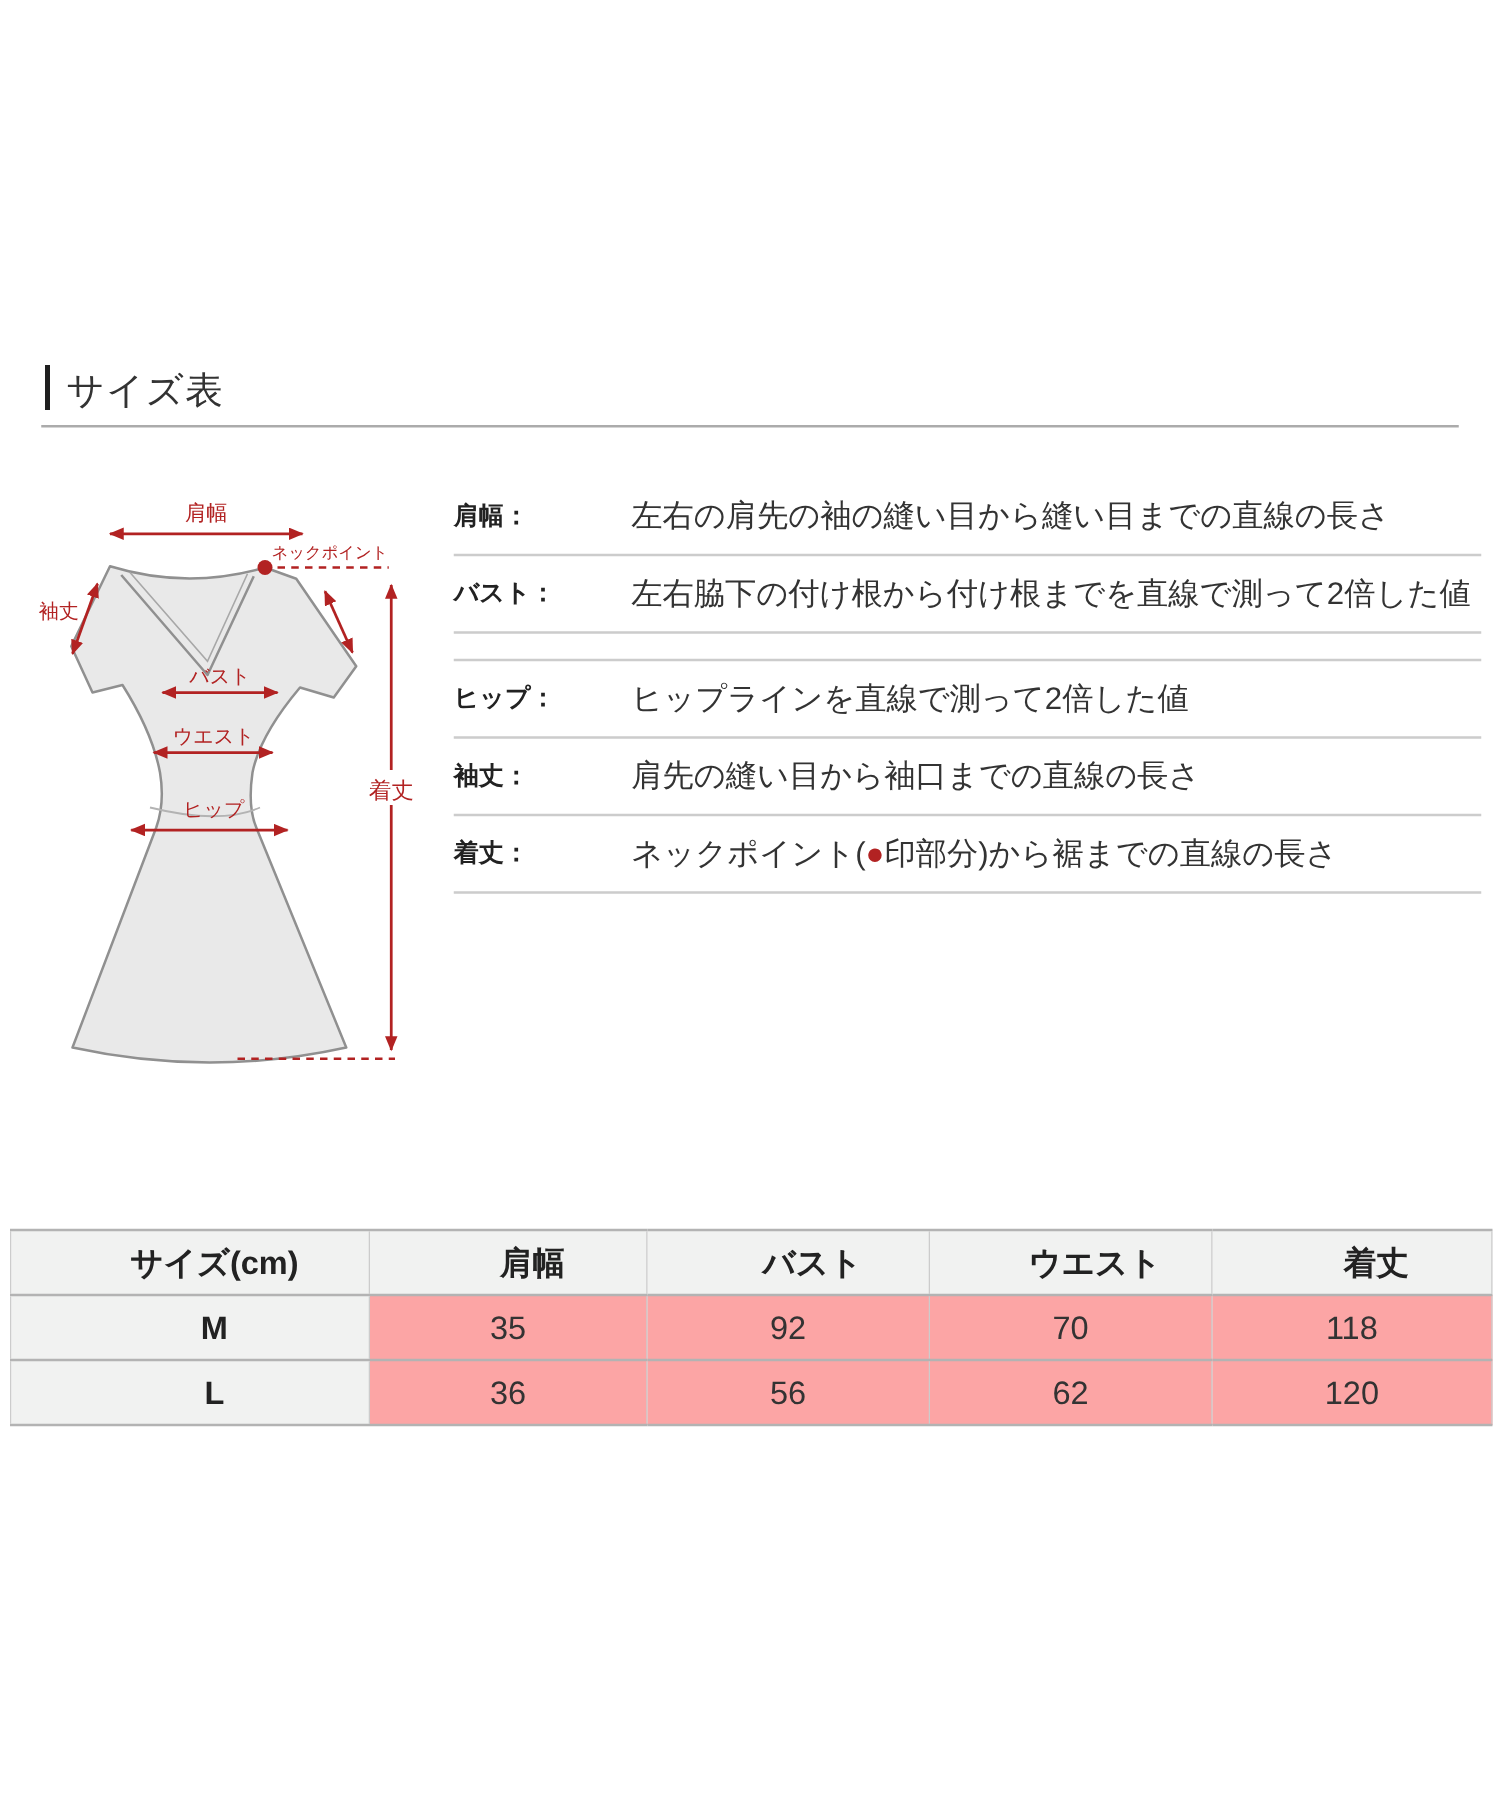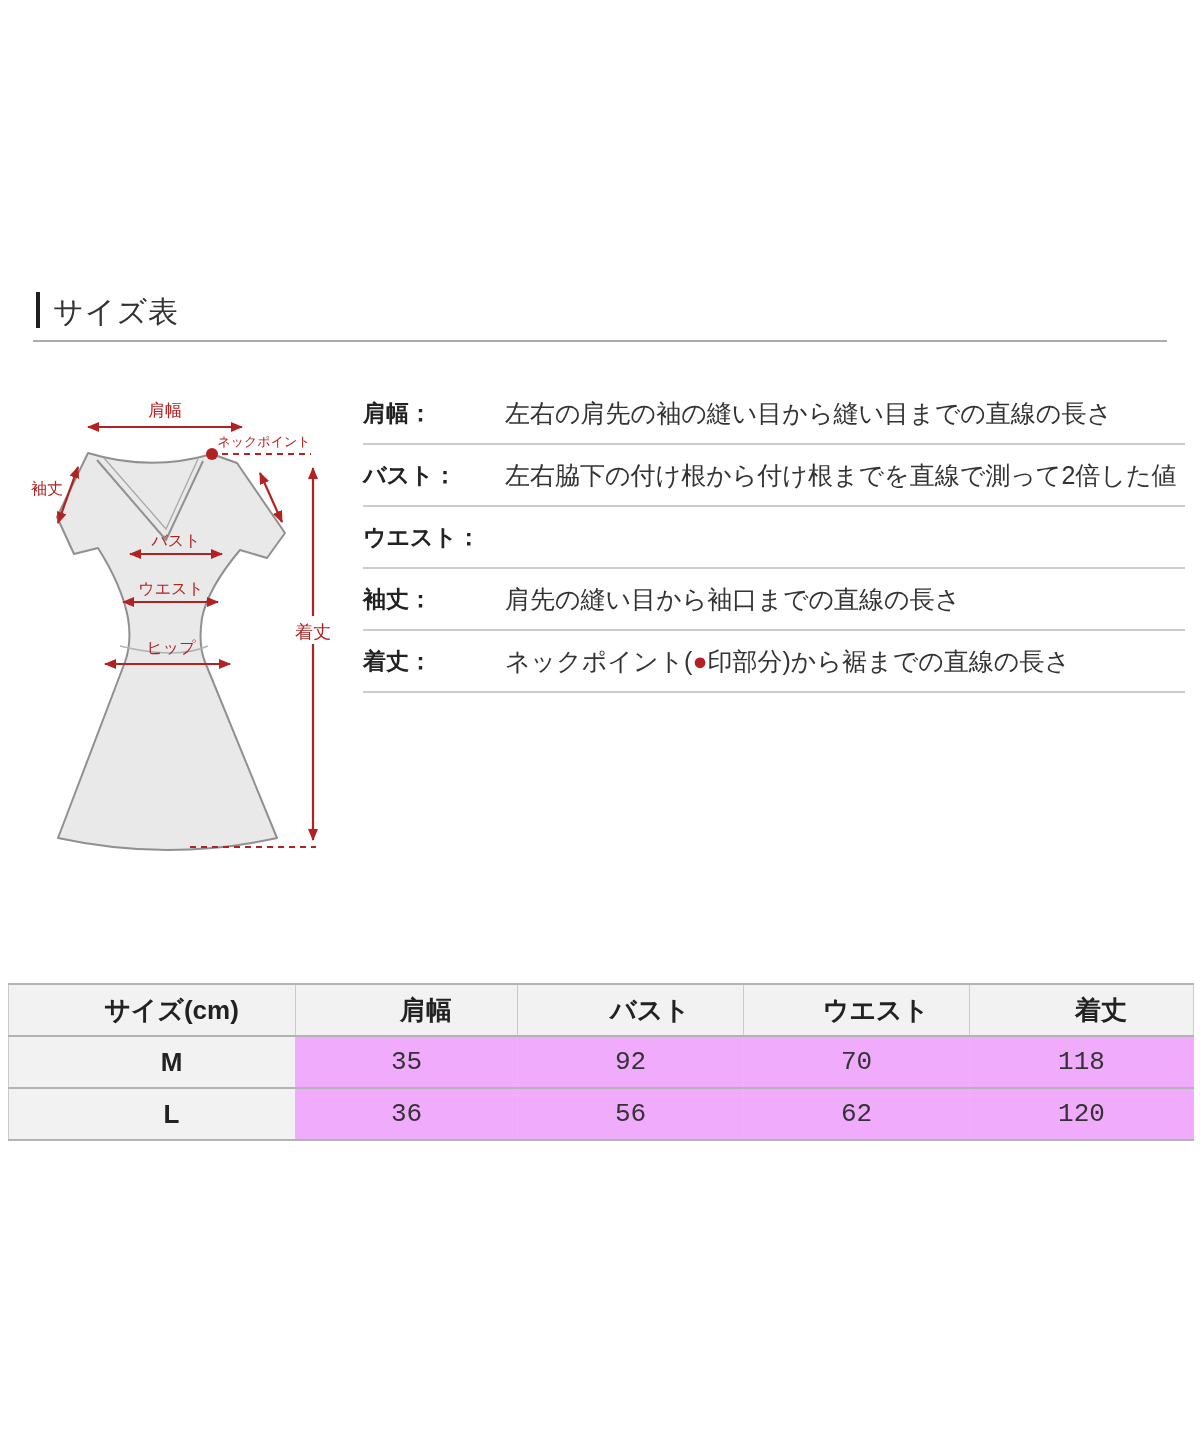--- a/index.html
+++ b/index.html
@@ -12,29 +12,29 @@
   .title-text{font-size:30px;color:#333;letter-spacing:1px;}
   .title-rule{position:absolute;left:33px;top:340px;width:1134px;height:2px;background:#ababab;}
 
   
   .diagram{position:absolute;left:30px;top:390px;width:310px;height:480px;}
   .diagram text{fill:#b22222;}
 
   
   .defs{position:absolute;left:363px;top:383px;width:822px;color:#333;}
   .def-row{display:flex;border-bottom:2px solid #ccc;padding:10px 0;font-size:25px;line-height:40px;}
-  .def-term{flex:0 0 142px;font-weight:bold;font-size:23px;color:#222;white-space:nowrap;}
+  .def-term{flex:0 0 142px;font-weight:bold;font-size:20px;color:#222;white-space:nowrap;}
   .def-text{flex:1;}
   .red-dot{color:#b22222;}
 
   
   .size-table{position:absolute;left:8px;top:983px;width:1185px;border-collapse:collapse;table-layout:fixed;font-size:26px;color:#333;}
   .size-table th,.size-table td{border:1px solid #ccc;border-top:2px solid #b3b3b3;border-bottom:2px solid #b3b3b3;text-align:center;vertical-align:middle;height:50px;padding:0;}
   .size-table th{background:#f1f2f1;color:#222;font-weight:bold;padding-left:39px;}
-  .size-table td{background:#f0abfc;font-weight:normal;font-family:Liberation Mono, monospace;}
+  .size-table td{background:#fca5a5;font-weight:normal;}
 </style>
 </head>
 <body>
 
 <div class="page">
 
   <div class="title-wrap">
     <div class="title-bar"></div>
     <div class="title-text">サイズ表</div>
   </div>
@@ -87,23 +87,26 @@
       <div class="def-term">肩幅：</div>
       <div class="def-text">左右の肩先の袖の縫い目から縫い目までの直線の長さ</div>
     </div>
 
     <div class="def-row">
       <div class="def-term">バスト：</div>
       <div class="def-text">左右脇下の付け根から付け根までを直線で測って2倍した値</div>
     </div>
 
     <div class="def-row">
-      <div class="def-term">ウエスト：</div>
     </div>
 
+    <div class="def-row">
+      <div class="def-term">ヒップ：</div>
+      <div class="def-text">ヒップラインを直線で測って2倍した値</div>
+    </div>
 
     <div class="def-row">
       <div class="def-term">袖丈：</div>
       <div class="def-text">肩先の縫い目から袖口までの直線の長さ</div>
     </div>
 
     <div class="def-row">
       <div class="def-term">着丈：</div>
       <div class="def-text">
         <span>ネックポイント(</span><span class="red-dot">●</span><span>印部分)から裾までの直線の長さ</span>

